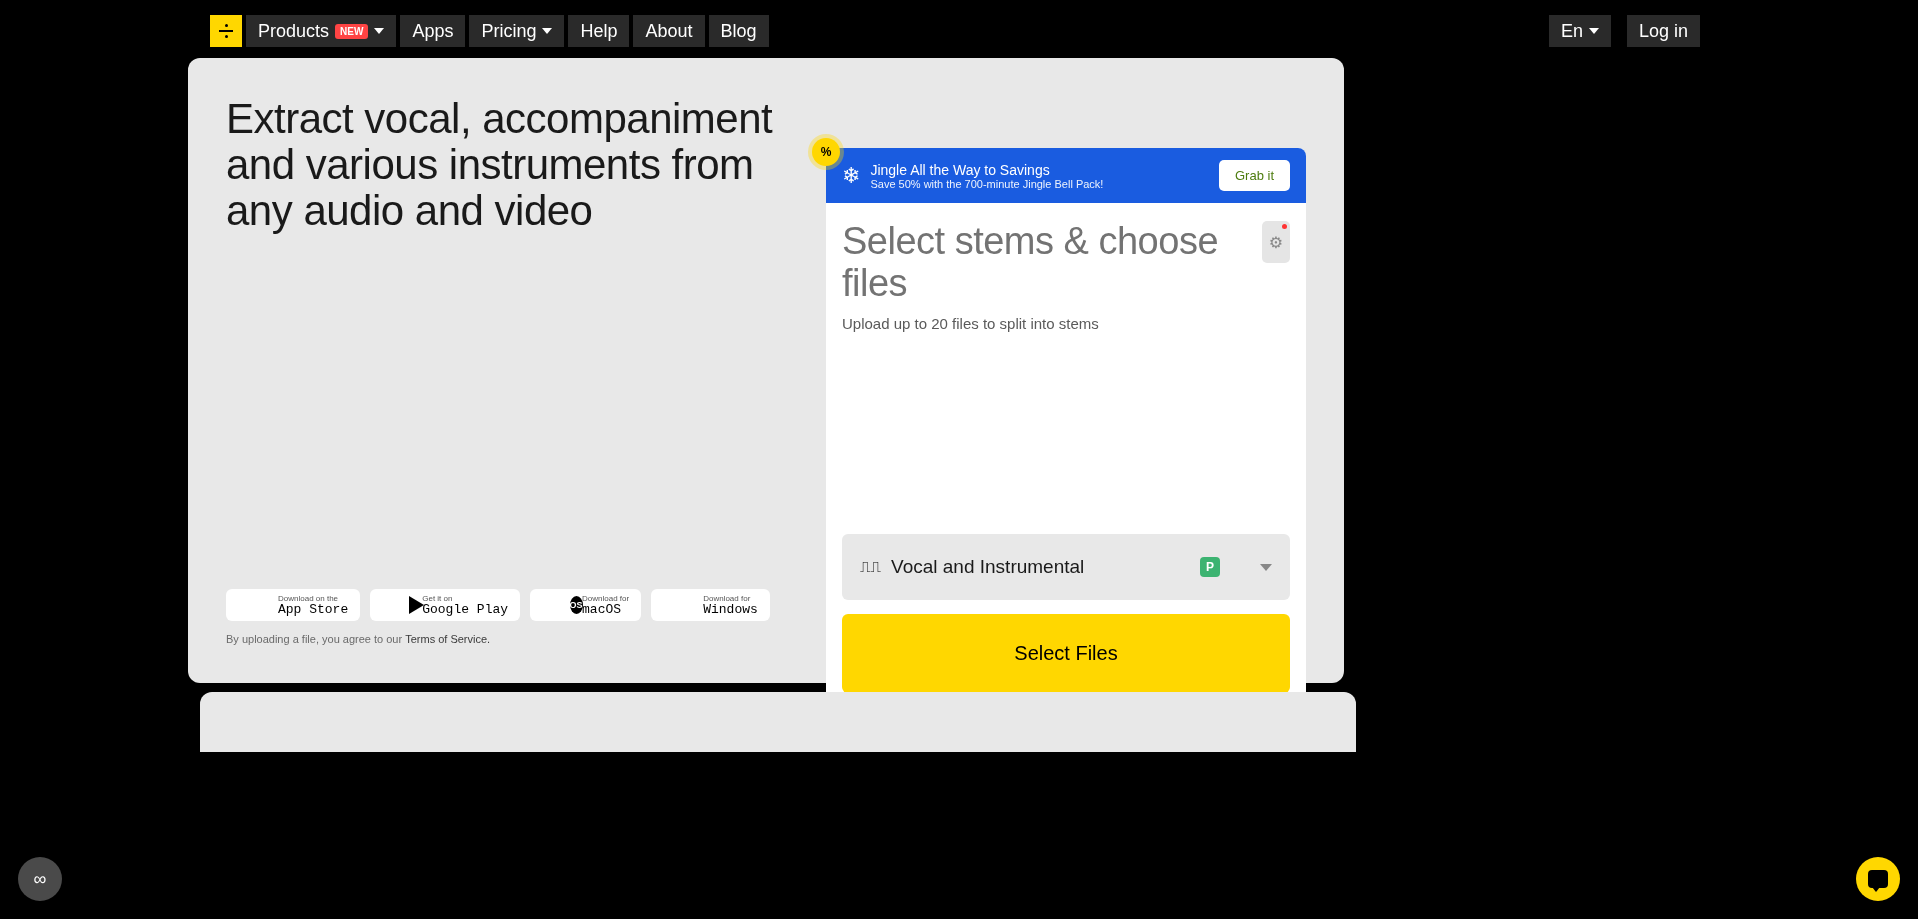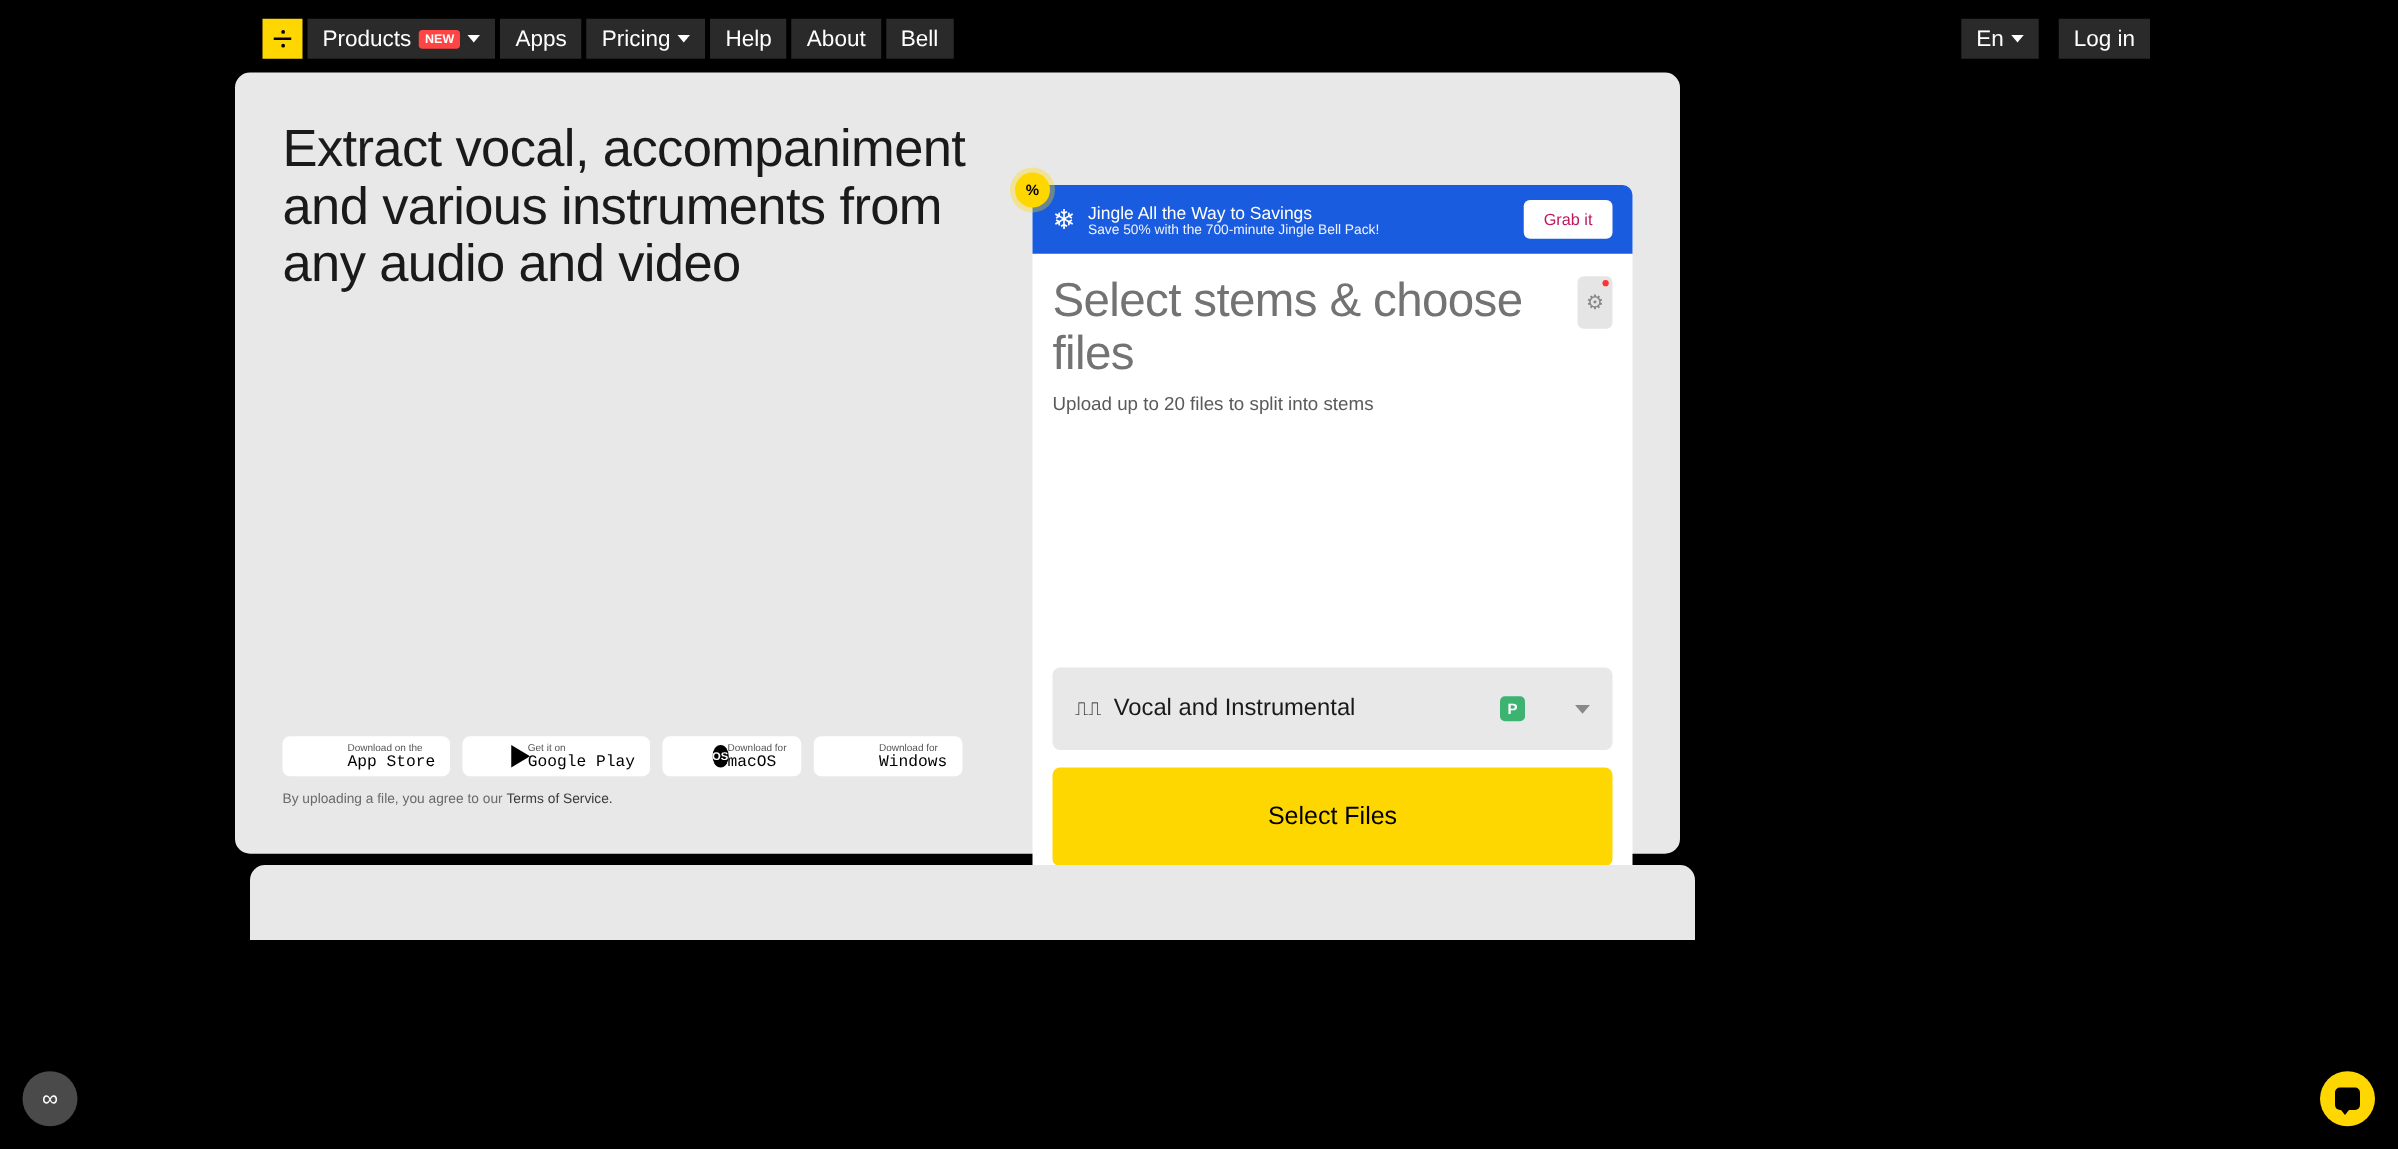--- a/index.html
+++ b/index.html
@@ -7,21 +7,21 @@
       font-family: -apple-system, BlinkMacSystemFont, 'Segoe UI', Arial, sans-serif;
       background: #000000;
       min-height: 919px;
       width: 1918px;
       position: relative;
     }
     .header {
       position: absolute;
       top: 14px;
       left: 210px;
-      right: 198px;
+      right: 218px;
       height: 34px;
       display: flex;
       justify-content: space-between;
     }
     .nav-left {
       display: flex;
       gap: 4px;
       align-items: center;
     }
     .nav-right {
@@ -169,21 +169,21 @@
     }
     .promo-icon {
       font-size: 22px;
       color: #fff;
     }
     .promo-content { flex: 1; }
     .promo-title { font-size: 14px; font-weight: 400; }
     .promo-sub { font-size: 11px; opacity: 0.92; }
     .grab-btn {
       background: #fff;
-      color: #be185d;
+      color: #4d7c0f;
       padding: 8px 16px;
       border-radius: 5px;
       font-size: 13px;
       cursor: pointer;
     }
     .upload-body {
       padding: 18px 16px 16px 16px;
       height: calc(100% - 54px);
       display: flex;
       flex-direction: column;
@@ -365,21 +365,21 @@
       <span class="new-badge">NEW</span>
       <span class="chevron-down"></span>
     </div>
     <div class="nav-item">Apps</div>
     <div class="nav-item">
       <span>Pricing</span>
       <span class="chevron-down"></span>
     </div>
     <div class="nav-item">Help</div>
     <div class="nav-item">About</div>
-    <div class="nav-item">Bell</div>
+    <div class="nav-item">Blog</div>
   </div>
   <div class="nav-right">
     <div class="nav-item">
       <span>En</span>
       <span class="chevron-down"></span>
     </div>
     <div class="nav-item">Log in</div>
   </div>
 </div>
 

